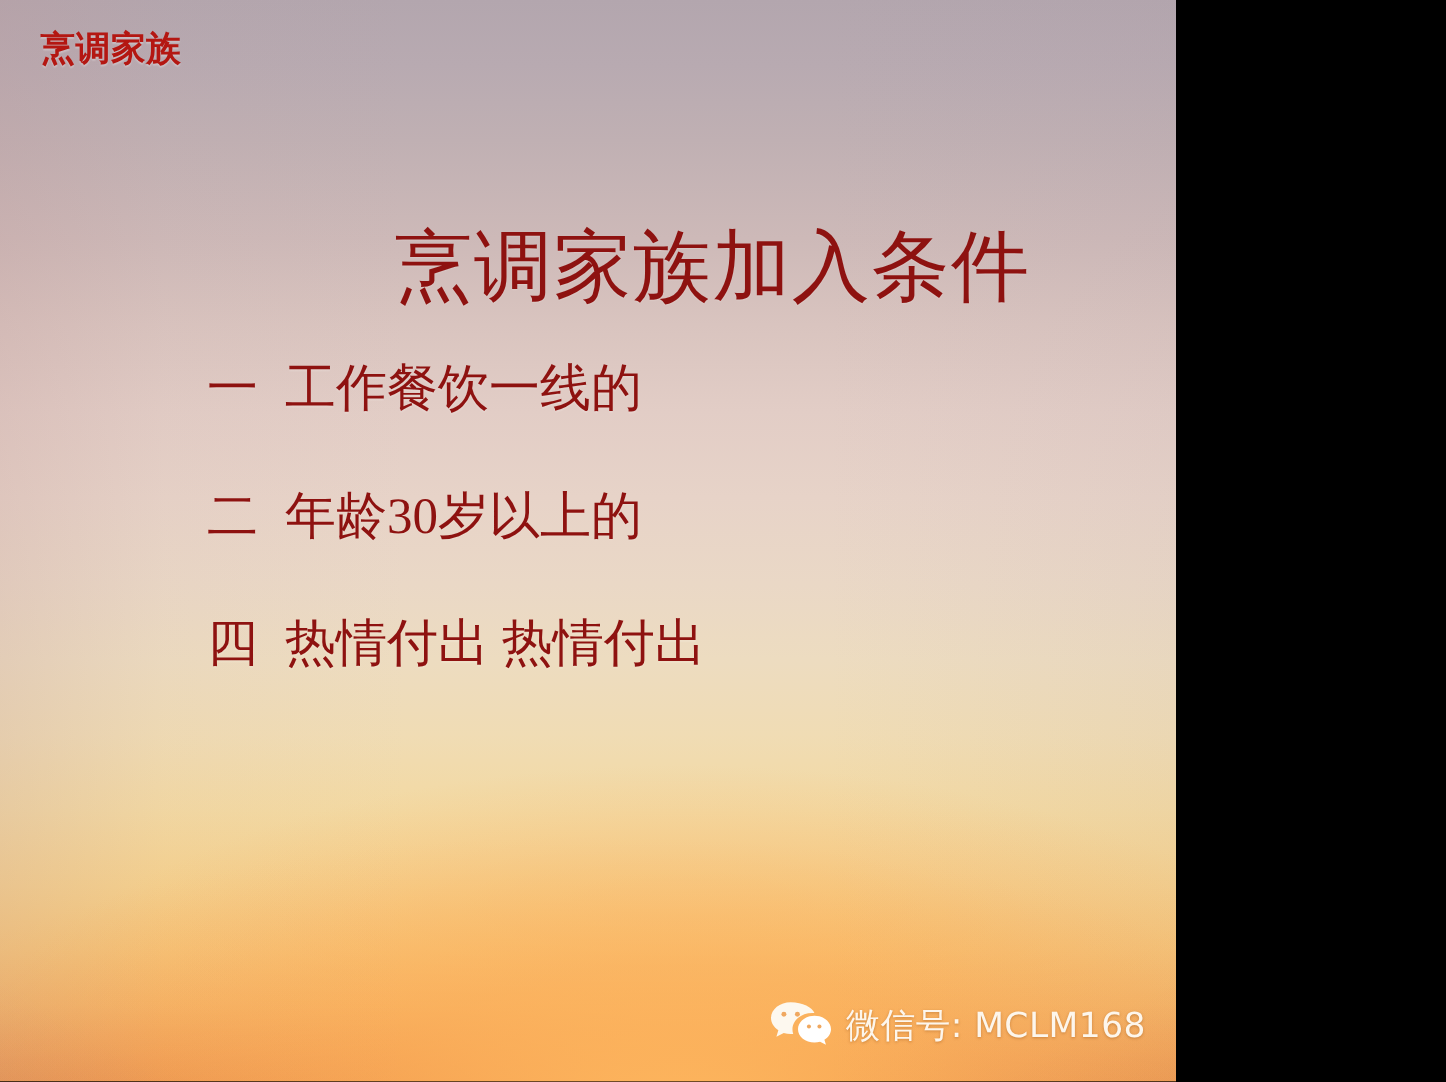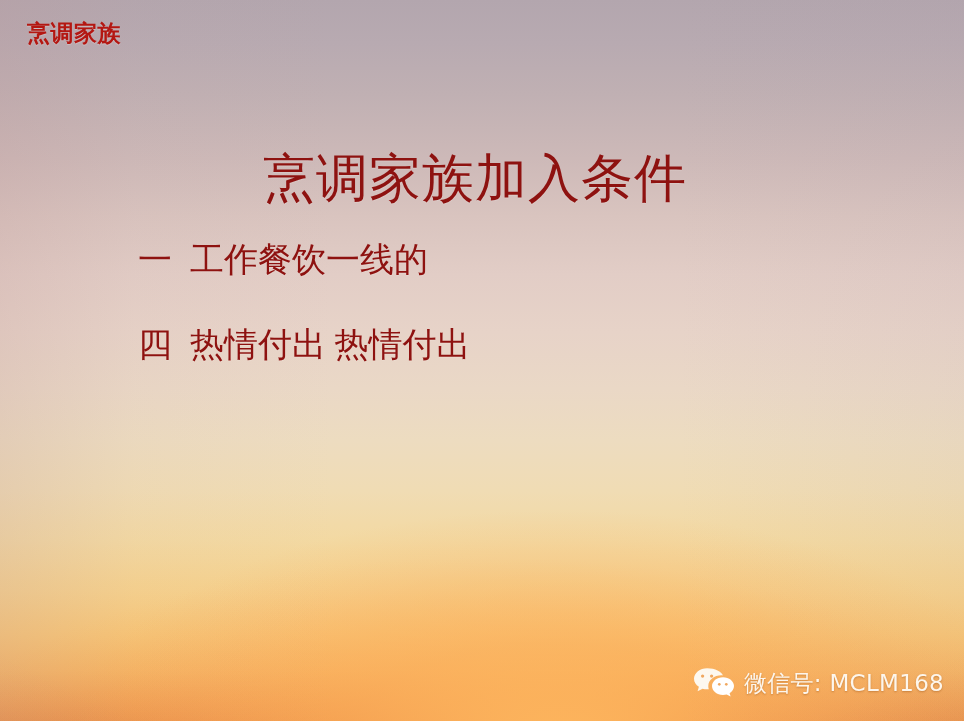--- a/index.html
+++ b/index.html
@@ -2,21 +2,21 @@
 <html><head>
 <meta charset="utf-8">
 <style>
   html, body {
     margin: 0;
     padding: 0;
     background: #000;
   }
   #slide {
     position: relative;
-    width: 964px;
+    width: 784px;
     height: 721px;
     overflow: hidden;
     font-family: "Liberation Serif", "DejaVu Serif", serif;
     background:
       
       radial-gradient(ellipse 620px 300px at 58% 104%,
          rgba(255,186,96,0.95) 0%,
          rgba(252,176,92,0.55) 35%,
          rgba(250,170,95,0.18) 62%,
          rgba(250,170,95,0.0) 80%),
@@ -148,20 +148,23 @@
   <div id="brand-logo" class="layer">烹调家族</div>
 
   <div id="slide-title" class="layer">烹调家族加入条件</div>
 
   <div id="condition-list" class="layer">
 
     <div class="condition-line">
       <span class="cond-num">一</span><span class="cond-gap"></span><span class="cond-text">工作餐饮一线的</span>
     </div>
 
+    <div class="condition-line">
+      <span class="cond-num">二</span><span class="cond-gap"></span><span class="cond-text">年龄30岁以上的</span>
+    </div>
 
 
     <div class="condition-line">
       <span class="cond-num">四</span><span class="cond-gap"></span><span class="cond-text">热情付出  热情付出</span>
     </div>
   </div>
 
   <div id="wechat-footer" class="layer">
     <span id="wechat-icon">
       <svg viewBox="0 0 42 32" width="42" height="32" aria-hidden="true">

